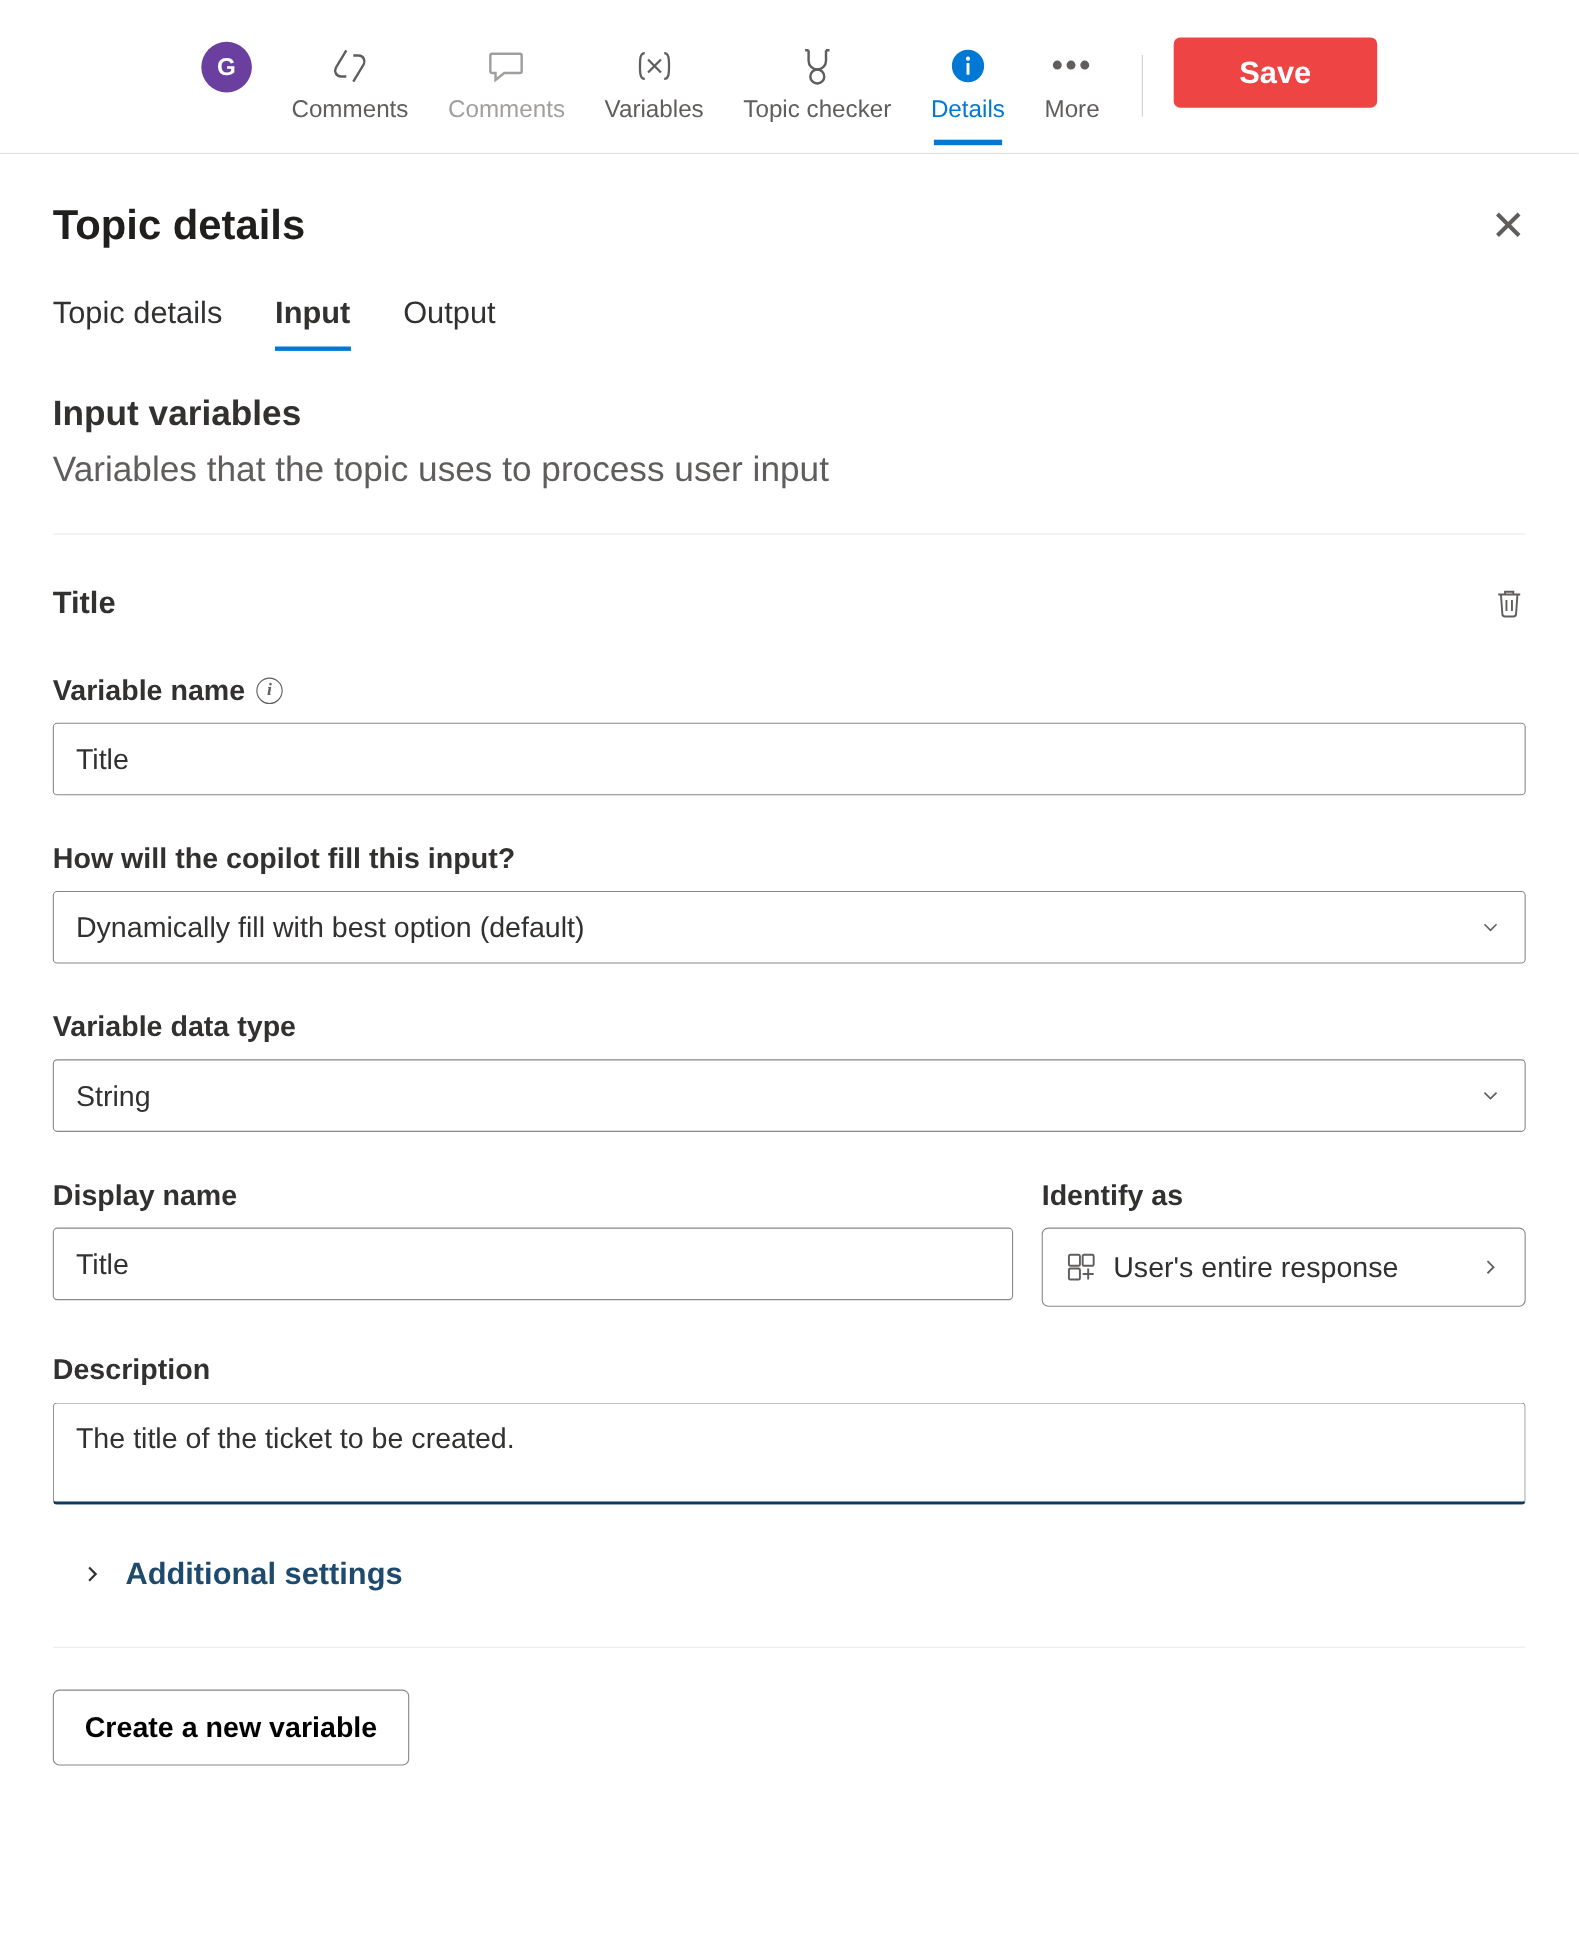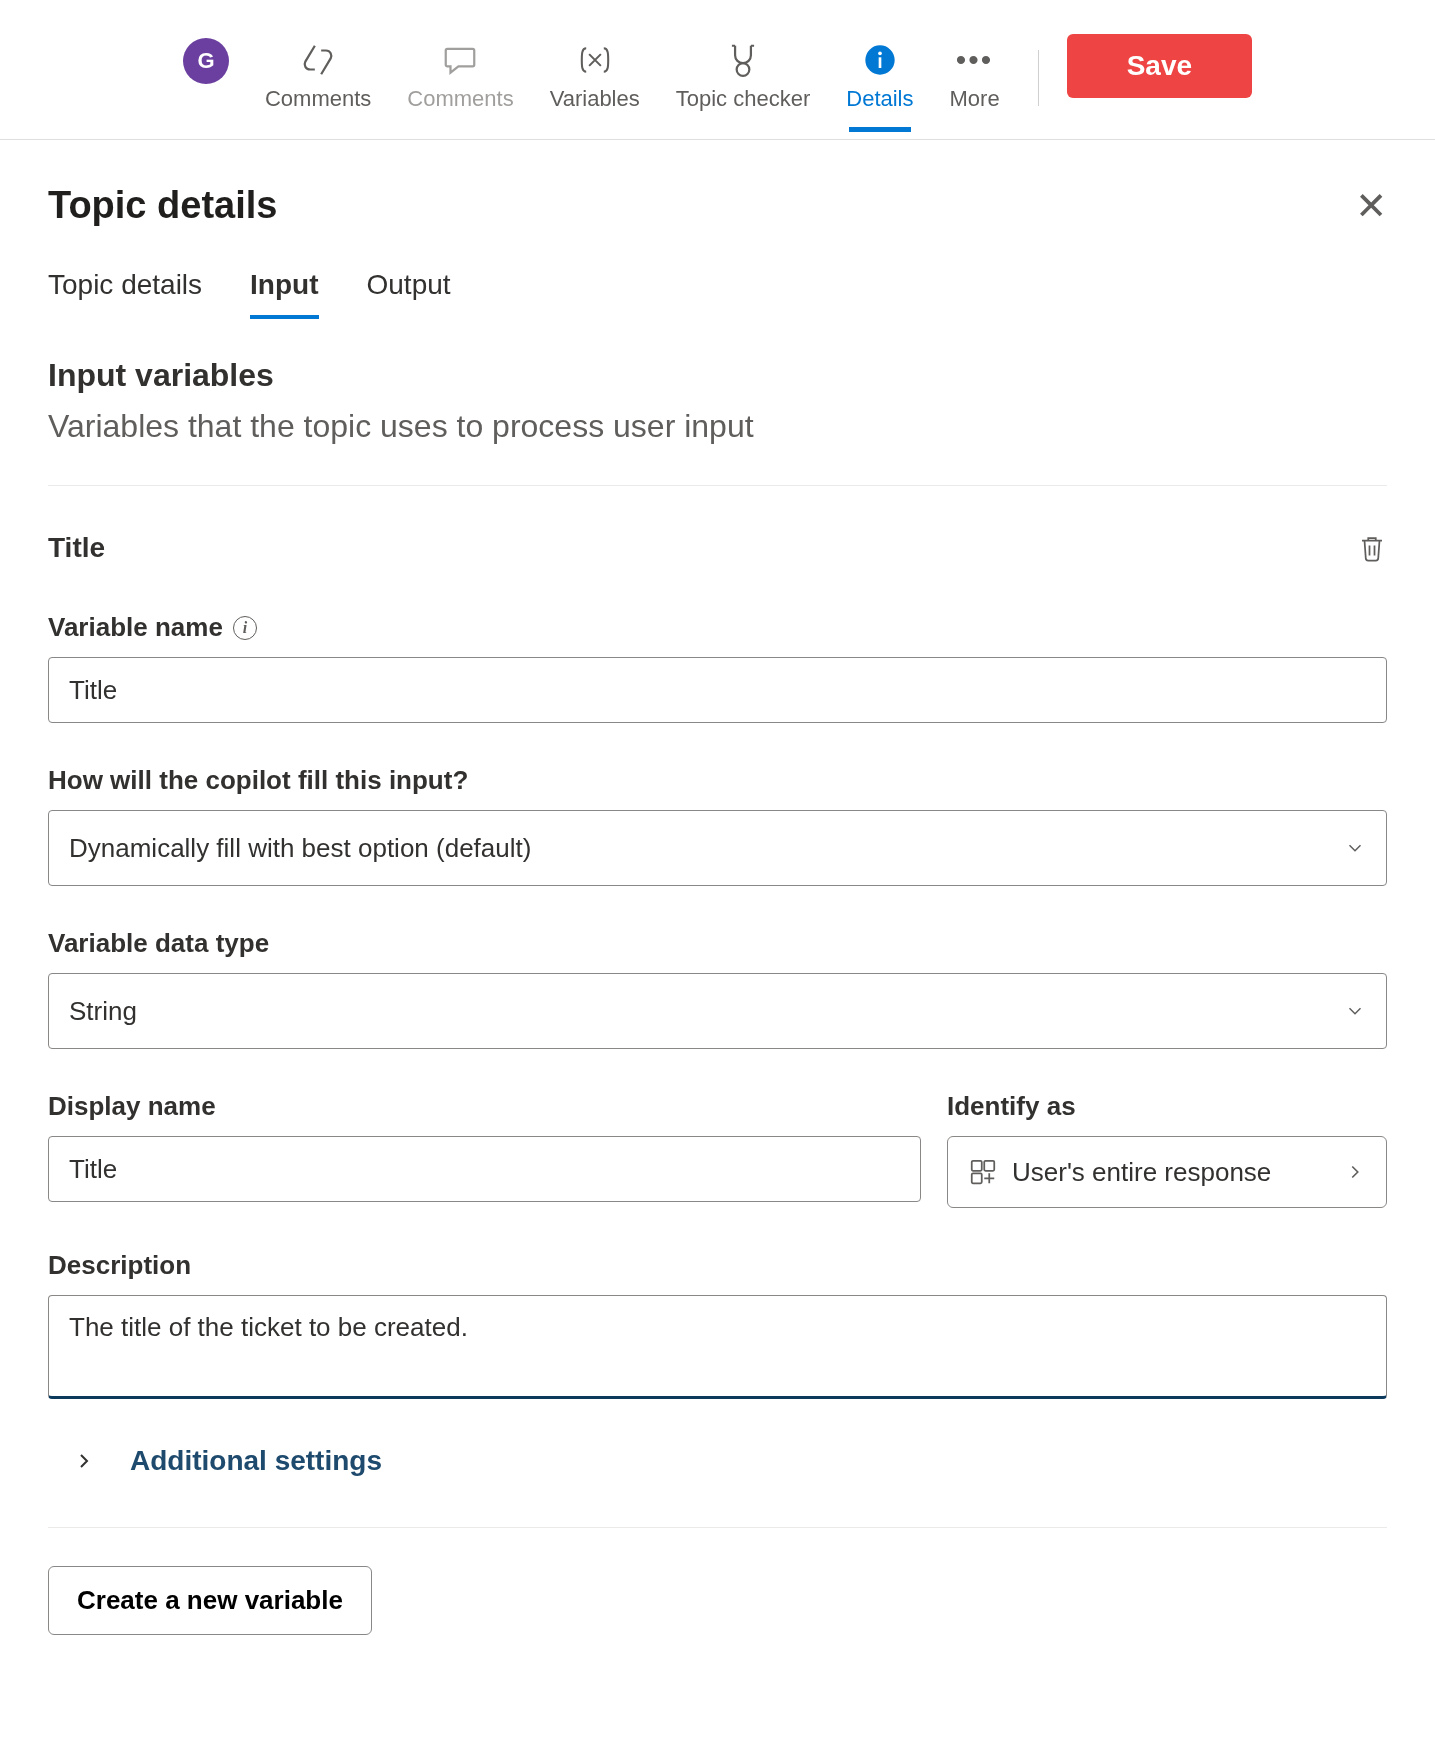--- a/index.html
+++ b/index.html
@@ -168,30 +168,30 @@
     border: 1px solid #8a8886;
     border-radius: 4px;
     font-size: 26px;
     padding: 16px 20px;
     font-family: inherit;
     background: #fff;
     color: #323130;
   }
   .text-input { height: 66px; }
   .select-input {
-    height: 76px;
+    height: 66px;
     display: flex;
     align-items: center;
     justify-content: space-between;
     cursor: pointer;
     gap: 28px;
   }
   .select-input .chev { color: #605e5c; font-size: 24px; }
   .textarea-input {
-    height: 104px;
+    height: 93px;
     resize: none;
     border-bottom: 3px solid #0b3a5d;
   }
   .field-group { margin-bottom: 42px; }
   .two-col { display: flex; gap: 26px; }
   .two-col > div:first-child { flex: 1; }
   .two-col > div:last-child { width: 440px; }
   .identify-btn {
     width: 100%;
     height: 72px;
@@ -203,21 +203,21 @@
     padding: 0 20px;
     font-size: 26px;
     color: #323130;
     cursor: pointer;
     gap: 14px;
   }
   .identify-btn .chev-right { margin-left: auto; color: #605e5c; font-size: 28px; }
   .expand-row {
     display: flex;
     align-items: center;
-    gap: 34px;
+    gap: 18px;
     font-size: 28px;
     font-weight: 600;
     color: #1e4a6d;
     cursor: pointer;
     margin: 28px 0 50px 24px;
   }
   .expand-row .chev-right { font-size: 30px; color: #323130; }
   .hr2 { border: none; border-top: 1px solid #eceae8; margin-bottom: 38px; }
   .create-btn {
     border: 1px solid #8a8886;

